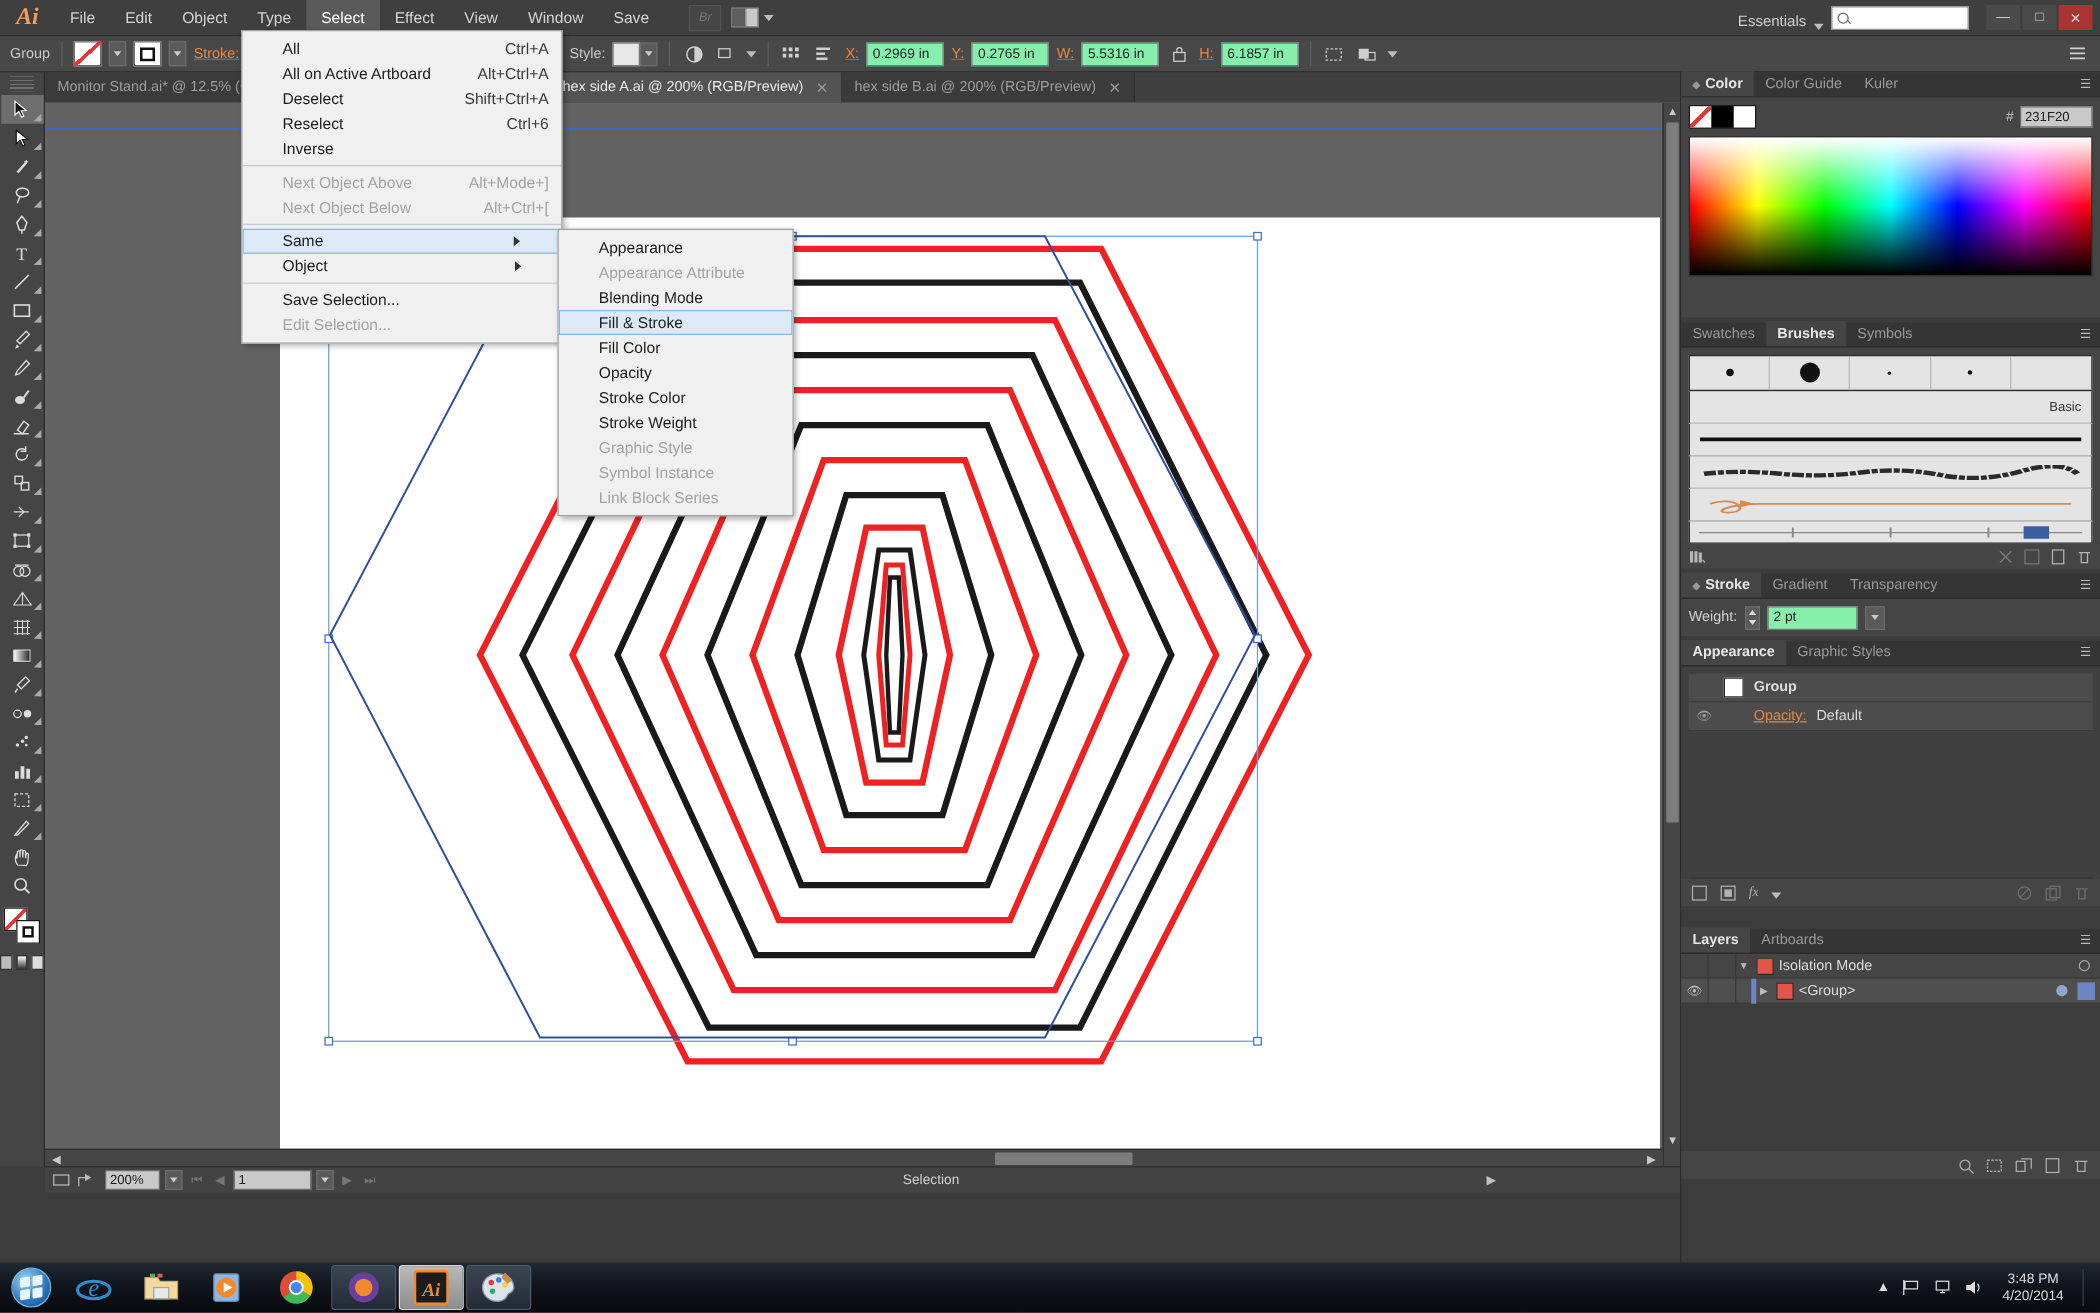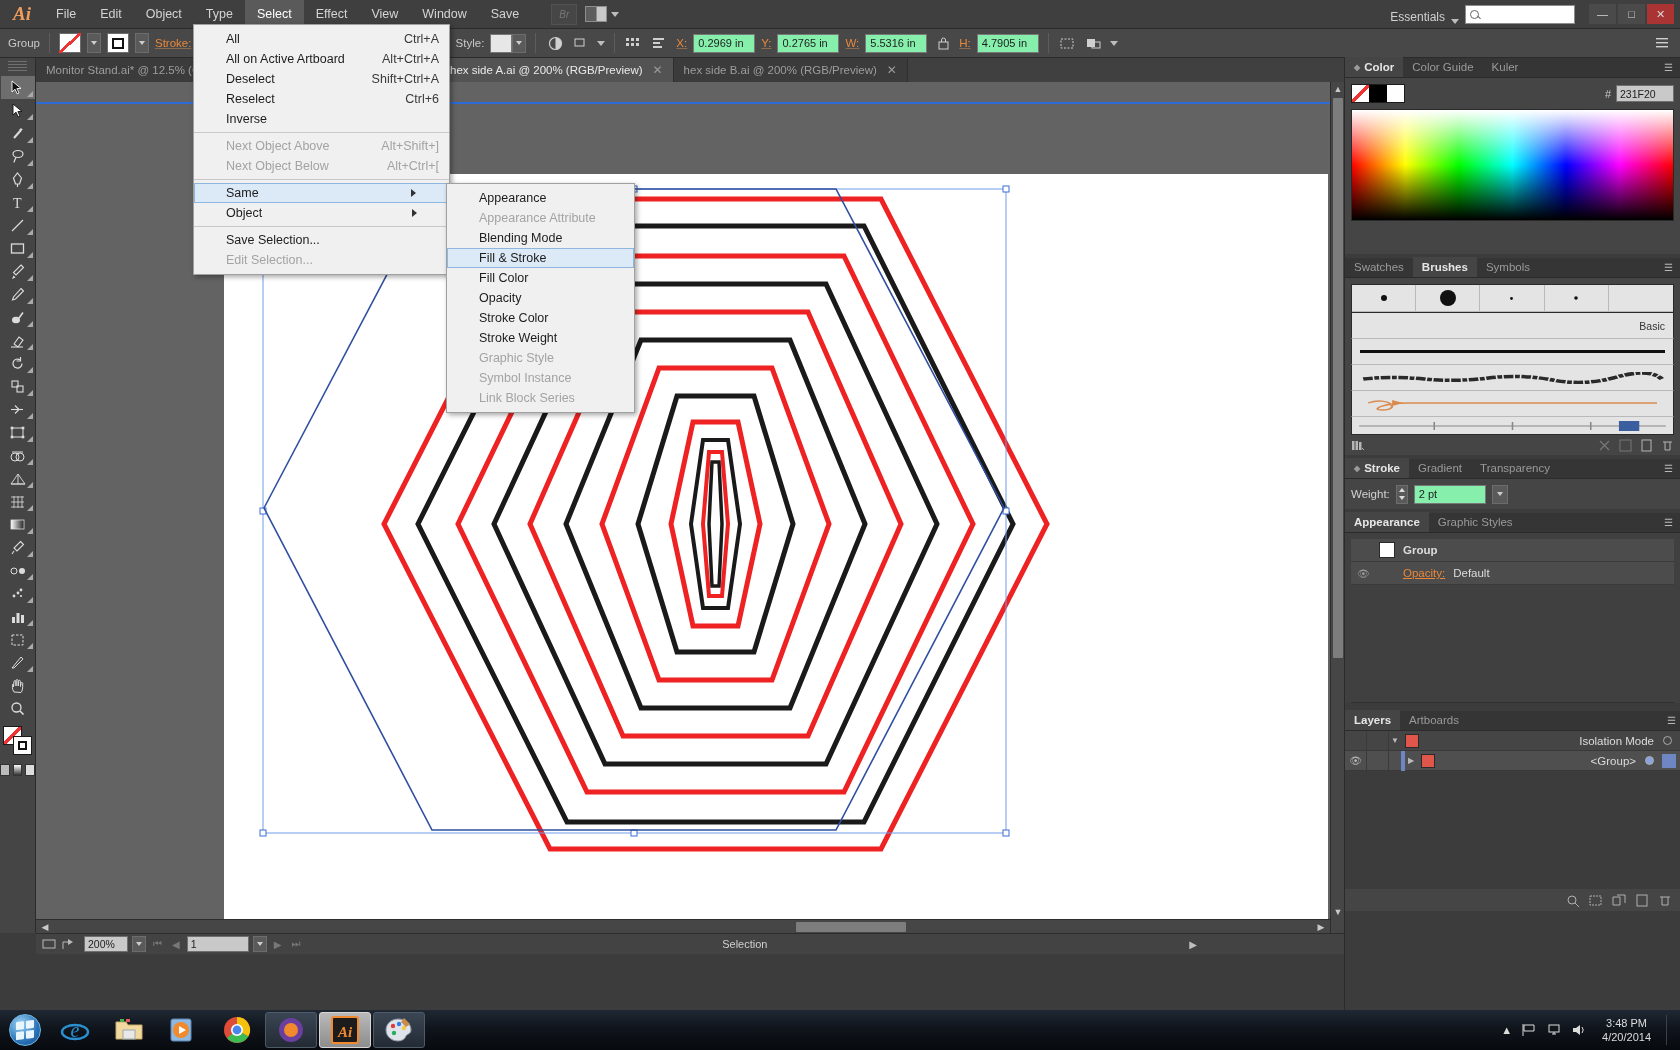--- a/index.html
+++ b/index.html
@@ -292,21 +292,21 @@
     <div class="field" style="width:62px;">0.2765 in</div>
     <span class="orange">W:</span>
     <div class="field" style="width:62px;">5.5316 in</div>
     <div class="icon-btn">
       <svg width="13" height="14" viewBox="0 0 13 14">
           <rect x="2" y="6" width="9" height="7" fill="none" stroke="#cfcfcf"></rect>
           <path d="M4.5 6V4a2 2 0 0 1 4 0v2" fill="none" stroke="#cfcfcf"></path>
         </svg>
     </div>
     <span class="orange">H:</span>
-    <div class="field" style="width:62px;">4.7905 in</div>
+    <div class="field" style="width:62px;">6.1857 in</div>
     <div class="sep"></div>
     <div class="icon-btn">
       <svg width="15" height="13" viewBox="0 0 15 13">
           <rect x="1" y="2" width="12" height="9" fill="none" stroke="#cfcfcf" stroke-dasharray="2 1.5"></rect>
         </svg>
     </div>
     <div class="icon-btn">
       <svg width="16" height="13" viewBox="0 0 16 13">
           <rect x="1" y="2" width="8" height="8" fill="#cfcfcf"></rect>
           <rect x="6" y="5" width="8" height="6" fill="none" stroke="#cfcfcf"></rect>
@@ -784,23 +784,46 @@
           <span>Group</span>
         </div>
         <div class="approw">
           <span class="eye">👁</span>
           <span style="width:16px;"></span>
           <span class="lnk">Opacity:</span>
           <span>Default</span>
         </div>
         <div class="appbody"></div>
       </div>
-    </div>
-
-    <div class="panel" style="margin-top:8px;text-align:right;">
+      <div class="appfooter">
+        <svg width="13" height="13" viewBox="0 0 13 13">
+            <rect x="1" y="1" width="11" height="11" fill="none" stroke="#b0b0b0"></rect>
+          </svg>
+        <svg width="13" height="13" viewBox="0 0 13 13">
+            <rect x="1" y="1" width="11" height="11" fill="none" stroke="#b0b0b0"></rect>
+            <rect x="3.5" y="3.5" width="6" height="6" fill="#b0b0b0"></rect>
+          </svg>
+        <span style="font-style:italic;font-family:'Liberation Serif',serif;">fx</span>
+        <span class="caret" style="margin-top:4px;"></span>
+        <div style="flex:1;"></div>
+        <svg width="13" height="13" viewBox="0 0 13 13">
+            <circle cx="6.5" cy="6.5" r="5" fill="none" stroke="#6f6f6f"></circle>
+            <path d="M3 10 L10 3" stroke="#6f6f6f"></path>
+          </svg>
+        <svg width="13" height="13" viewBox="0 0 13 13">
+            <rect x="1" y="3" width="8" height="9" fill="none" stroke="#6f6f6f"></rect>
+            <rect x="4" y="1" width="8" height="9" fill="none" stroke="#6f6f6f"></rect>
+          </svg>
+        <svg width="13" height="13" viewBox="0 0 13 13">
+            <path d="M2 3 h9 M4 3 v8 h5 V3" fill="none" stroke="#6f6f6f"></path>
+          </svg>
+      </div>
+    </div>
+
+    <div class="panel" style="margin-top:18px;">
       <div class="tabrow">
         <div class="ptab active">Layers</div>
         <div class="ptab">Artboards</div>
         <div class="pmenu">☰</div>
       </div>
       <div style="background:#3c3c3c;">
         <div class="layerrow">
           <span class="lcol"></span>
           <span class="lcol"></span>
           <span style="width:12px;display:flex;justify-content:center;color:#bbb;font-size:8px;">▼</span>
@@ -862,21 +885,21 @@
     <div class="dd-item">
       <span>Reselect</span>
       <span class="sc">Ctrl+6</span>
     </div>
     <div class="dd-item">
       <span>Inverse</span>
     </div>
     <div class="dd-sep"></div>
     <div class="dd-item disabled">
       <span>Next Object Above</span>
-      <span class="sc">Alt+Shift+]</span>
+      <span class="sc">Alt+Mode+]</span>
     </div>
     <div class="dd-item disabled">
       <span>Next Object Below</span>
       <span class="sc">Alt+Ctrl+[</span>
     </div>
     <div class="dd-sep"></div>
     <div class="dd-item hl">
       <span>Same</span>
       <span class="arr"></span>
     </div>

